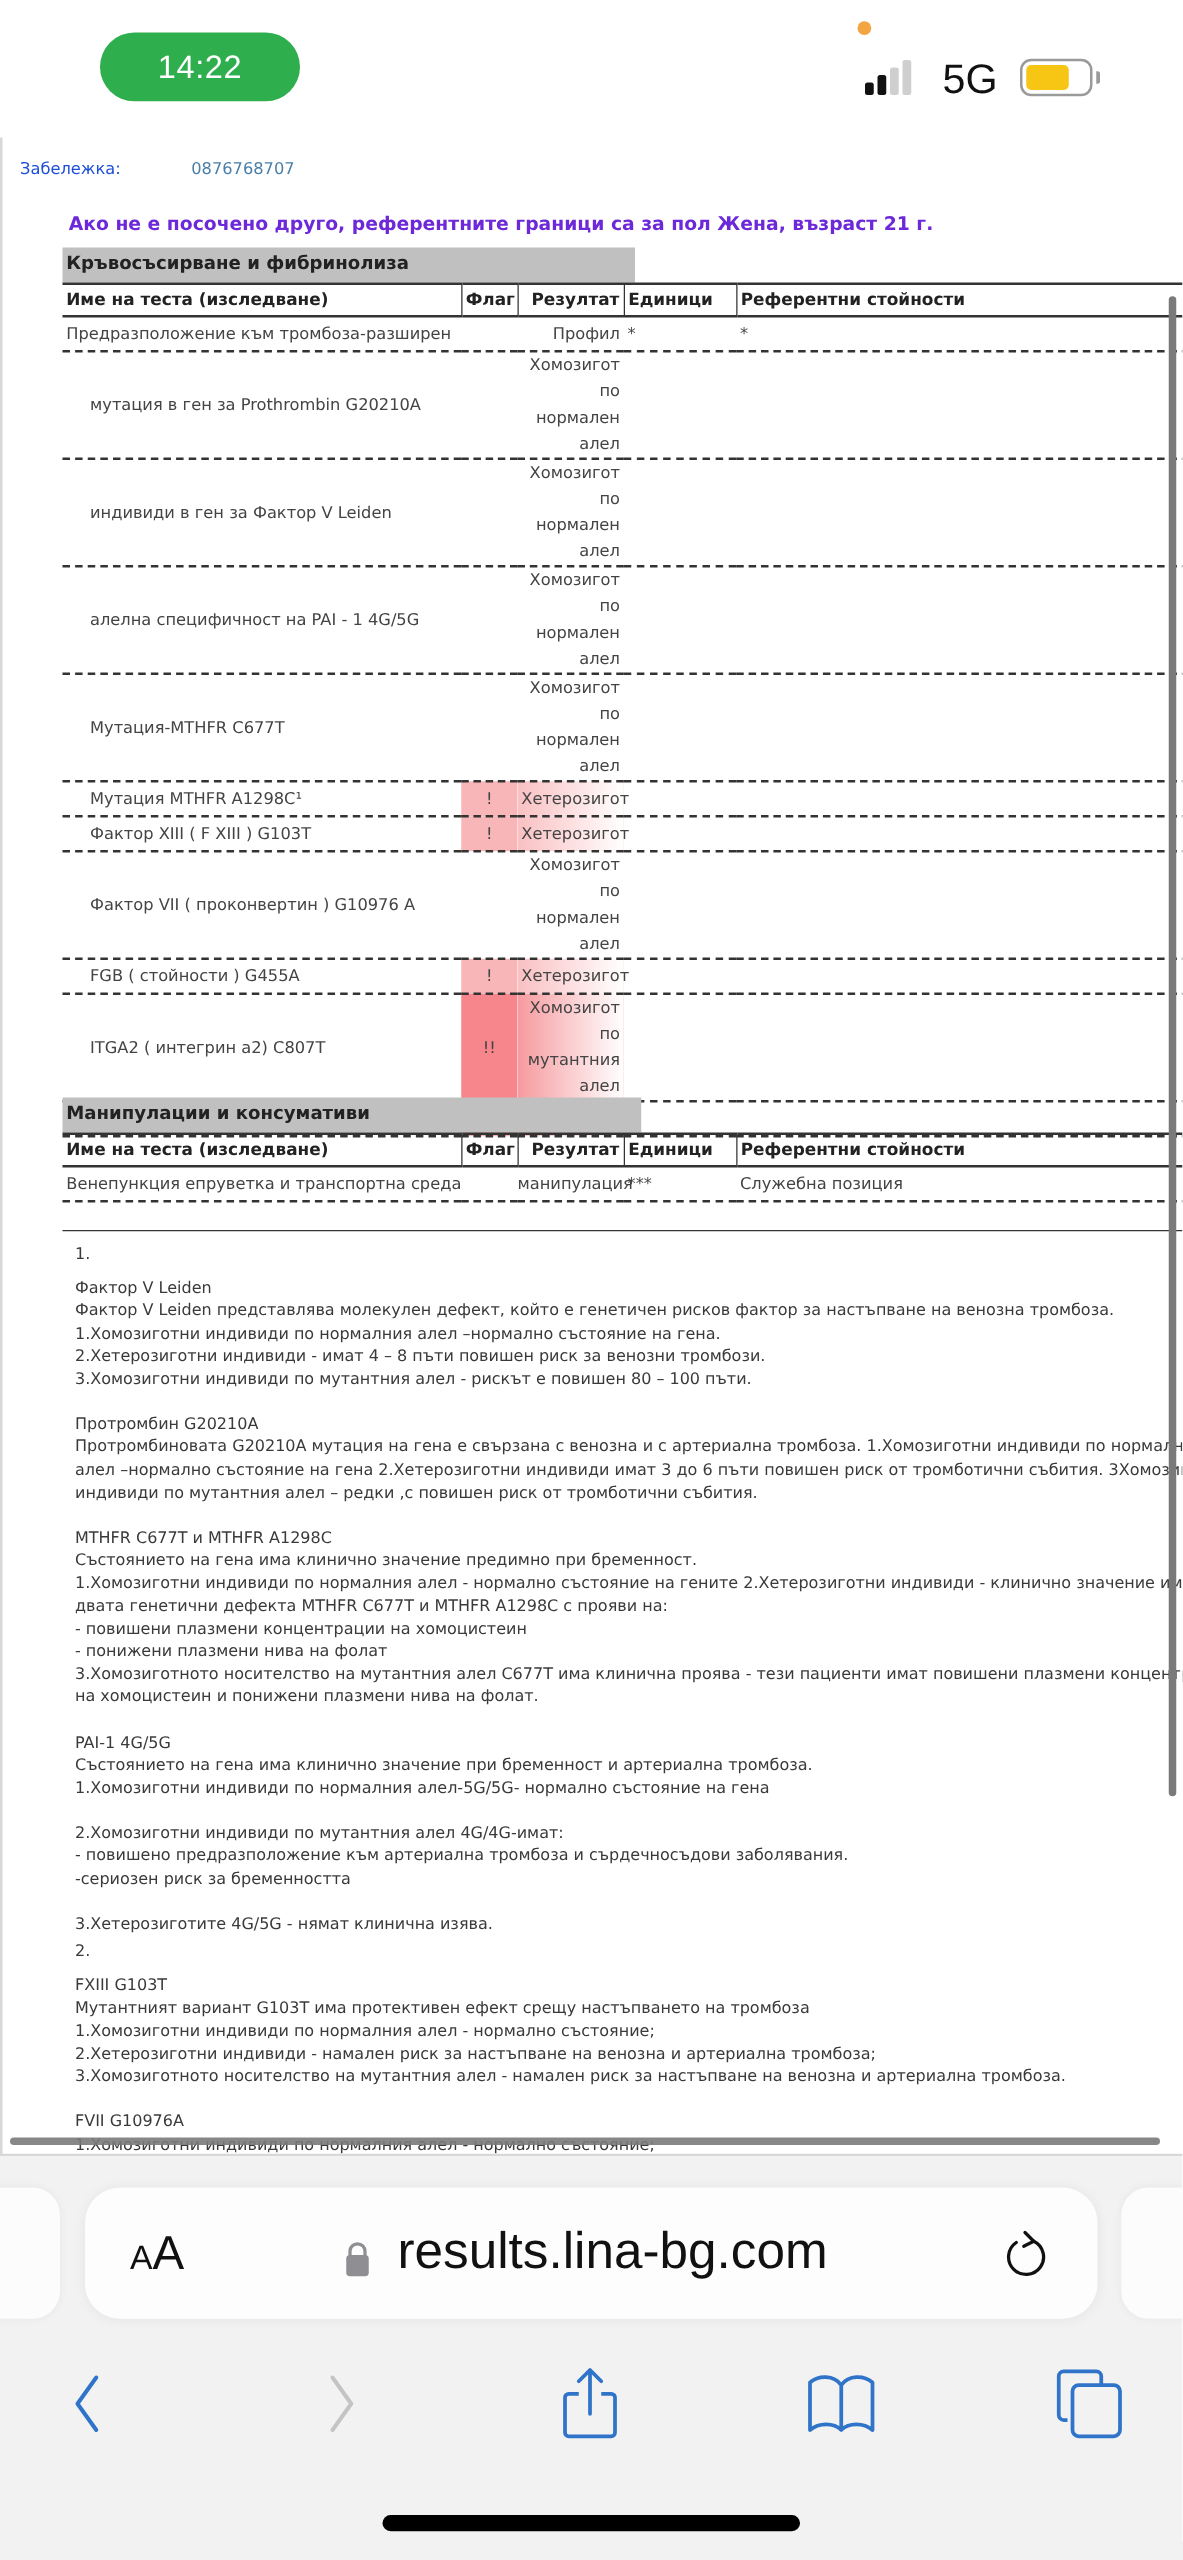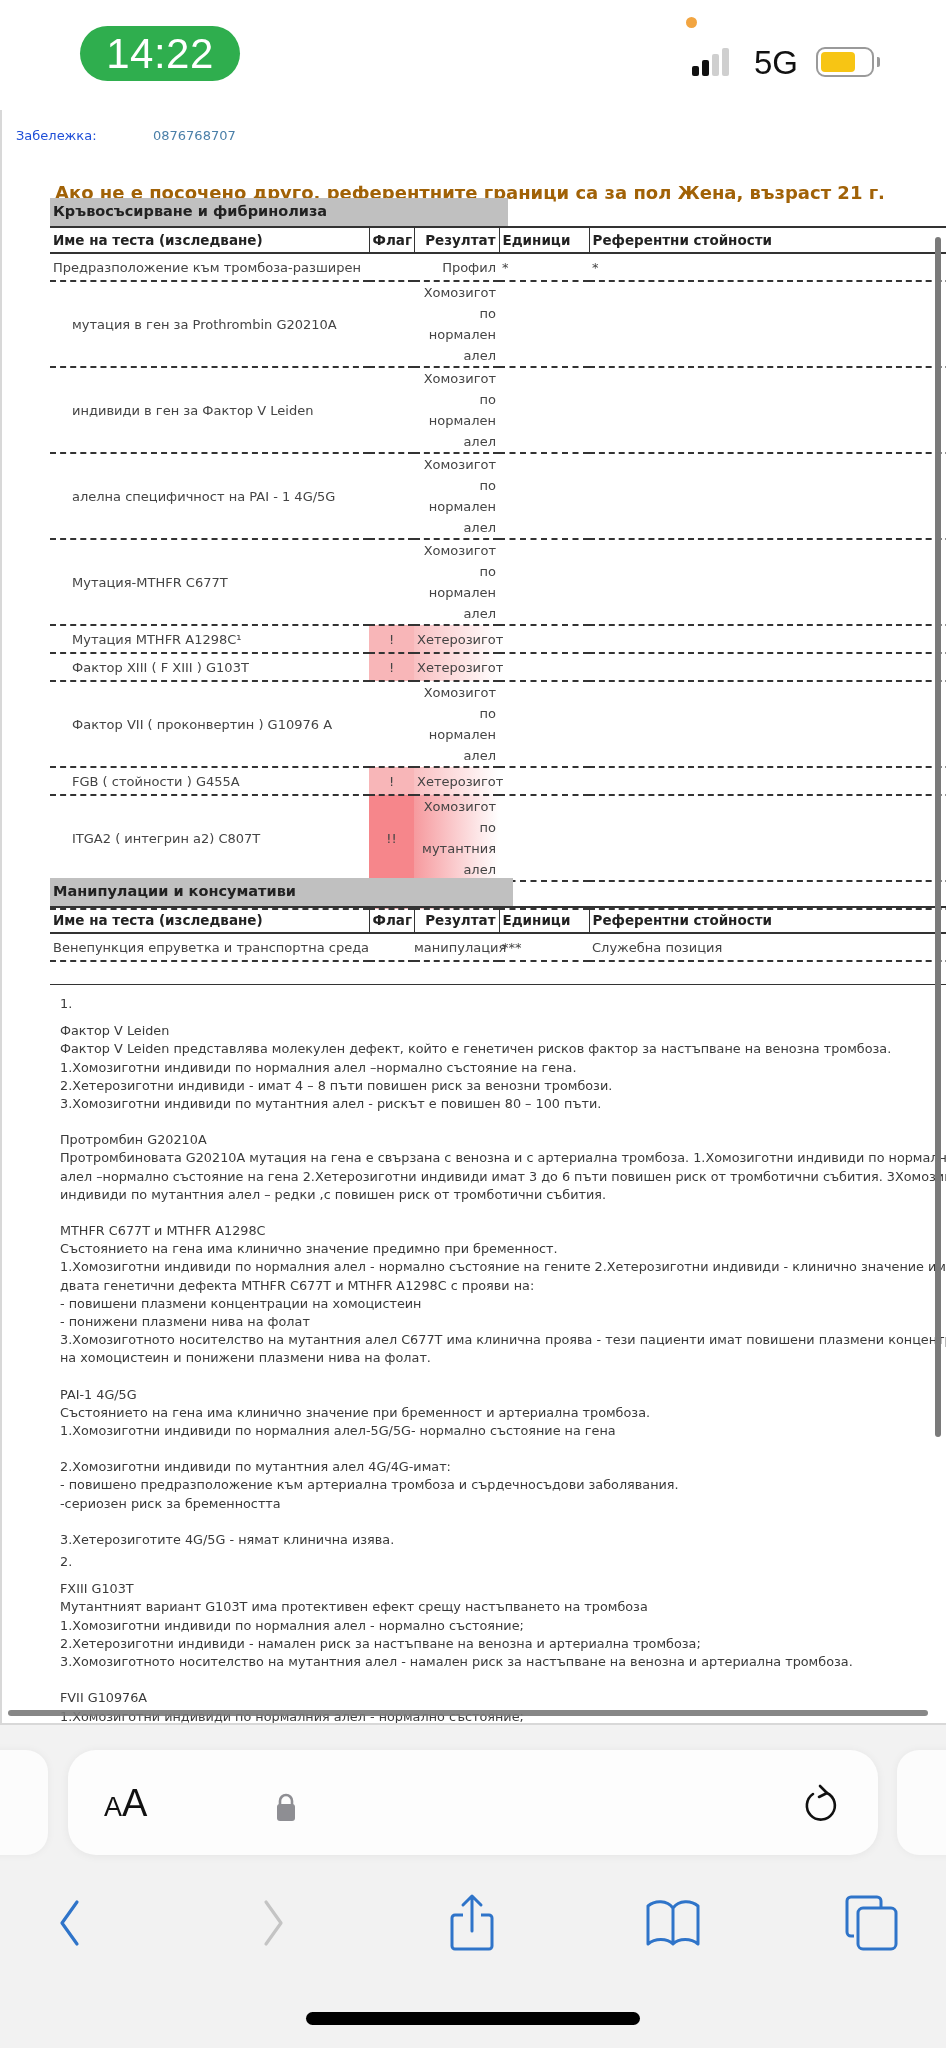--- a/index.html
+++ b/index.html
@@ -2,40 +2,40 @@
 <html><head>
 <meta charset="utf-8">
 <style>
   * { box-sizing: border-box; margin: 0; padding: 0; }
   html, body { width: 946px; height: 2048px; overflow: hidden; background: #ffffff; }
   body { position: relative; font-family: "DejaVu Sans", sans-serif; color: #333; }
 
   
   .statusbar { position: absolute; left: 0; top: 0; width: 946px; height: 110px; background: #fff; }
   .time-pill { position: absolute; left: 80px; top: 26px; width: 160px; height: 55px; border-radius: 28px;
-    background: #2fae4e; color: #fff; font-family: "Liberation Sans", sans-serif; font-size: 42px;
+    background: #2fae4e; color: #fff; font-family: "Liberation Sans", sans-serif; font-size: 26px;
     display: flex; align-items: center; justify-content: center; letter-spacing: 0.5px; }
   .privacy-dot { position: absolute; left: 686px; top: 17px; width: 11px; height: 11px; border-radius: 50%; background: #f2a541; }
   .signal { position: absolute; left: 692px; top: 48px; display: flex; align-items: flex-end; gap: 3px; height: 28px; }
   .signal span { width: 7px; border-radius: 2px; background: #cfcfcf; }
   .signal span.on { background: #111; }
   .net-label { position: absolute; left: 754px; top: 44px; font-family: "Liberation Sans", sans-serif; font-size: 33px; color: #111; }
   .battery { position: absolute; left: 816px; top: 47px; width: 58px; height: 30px; border: 2.5px solid #9a9a9a; border-radius: 9px; padding: 3px; }
   .battery .level { width: 34px; height: 100%; background: #f7c514; border-radius: 4px; }
   .battery-tip { position: absolute; left: 877px; top: 57px; width: 3px; height: 10px; background: #9a9a9a; border-radius: 0 2px 2px 0; }
 
   
   .viewport { position: absolute; left: 0; top: 110px; width: 946px; height: 1615px; overflow: hidden; background: #fff;
     border-left: 2px solid #d8d8d8; border-bottom: 2px solid #d8d8d8; }
   .content { position: absolute; left: 0; top: 0; width: 1100px; font-family: "DejaVu Sans", sans-serif; font-size: 13px; color: #3c3c3c; }
 
   .note-row { position: absolute; left: 14px; top: 18px; font-size: 13px; }
   .note-label { color: #1d4ed8; display: inline-block; width: 100px; }
   .note-value { color: #4a7fa8; margin-left: 37px; }
-  .ref-note { position: absolute; left: 53px; top: 72px; font-weight: bold; font-size: 18px; color: #a16207; }
+  .ref-note { position: absolute; left: 53px; top: 60px; font-weight: bold; font-size: 15px; color: #6d28d9; }
 
   .section-title { position: absolute; left: 48px; height: 28px; width: 458px; background: #c0c0c0;
     font-weight: bold; font-size: 14.5px; color: #222; padding: 5px 3px 0 3px; }
   .section-title.s2 { width: 463px; }
 
   table.results { position: absolute; left: 48px; border-collapse: collapse; width: 1050px; table-layout: fixed; }
   table.results th { font-weight: bold; font-size: 13.5px; color: #222; text-align: left; height: 26px;
     border-top: 2px solid #333; border-bottom: 2px solid #333; padding: 0 3px; white-space: nowrap; }
   table.results th.c-flag, table.results th.c-unit { border-left: 1.5px solid #333; }
   table.results th.c-res { border-left: 1.5px solid #333; text-align: right; }
@@ -290,20 +290,21 @@
   <div class="tab-ghost-right"></div>
 
   <div class="addressbar">
     <div class="aa-btn">
       <span class="small">A</span><span class="big">A</span>
     </div>
     <svg class="lock-icon" viewBox="0 0 20 30">
       <path d="M4 13 V9 a6 6 0 0 1 12 0 V13" fill="none" stroke="#8e8e93" stroke-width="2.6"></path>
       <rect x="1" y="12" width="18" height="17" rx="3" fill="#8e8e93"></rect>
     </svg>
+    <div class="url-text">results.lina-bg.com</div>
     <svg class="reload-icon" viewBox="0 0 40 44">
       <path d="M27 10 A14 14 0 1 1 13 11" fill="none" stroke="#111" stroke-width="2.6" stroke-linecap="round"></path>
       <path d="M20 3 L27 10 L19 14" fill="none" stroke="#111" stroke-width="2.6" stroke-linecap="round" stroke-linejoin="round"></path>
     </svg>
   </div>
 
   <div class="toolbar">
     <div class="tb-btn" style="left:40px">
       <svg width="34" height="50" viewBox="0 0 34 50">
         <path d="M24 4 L9 25 L24 46" fill="none" stroke="#2f74c9" stroke-width="3.2" stroke-linecap="round" stroke-linejoin="round"></path>

